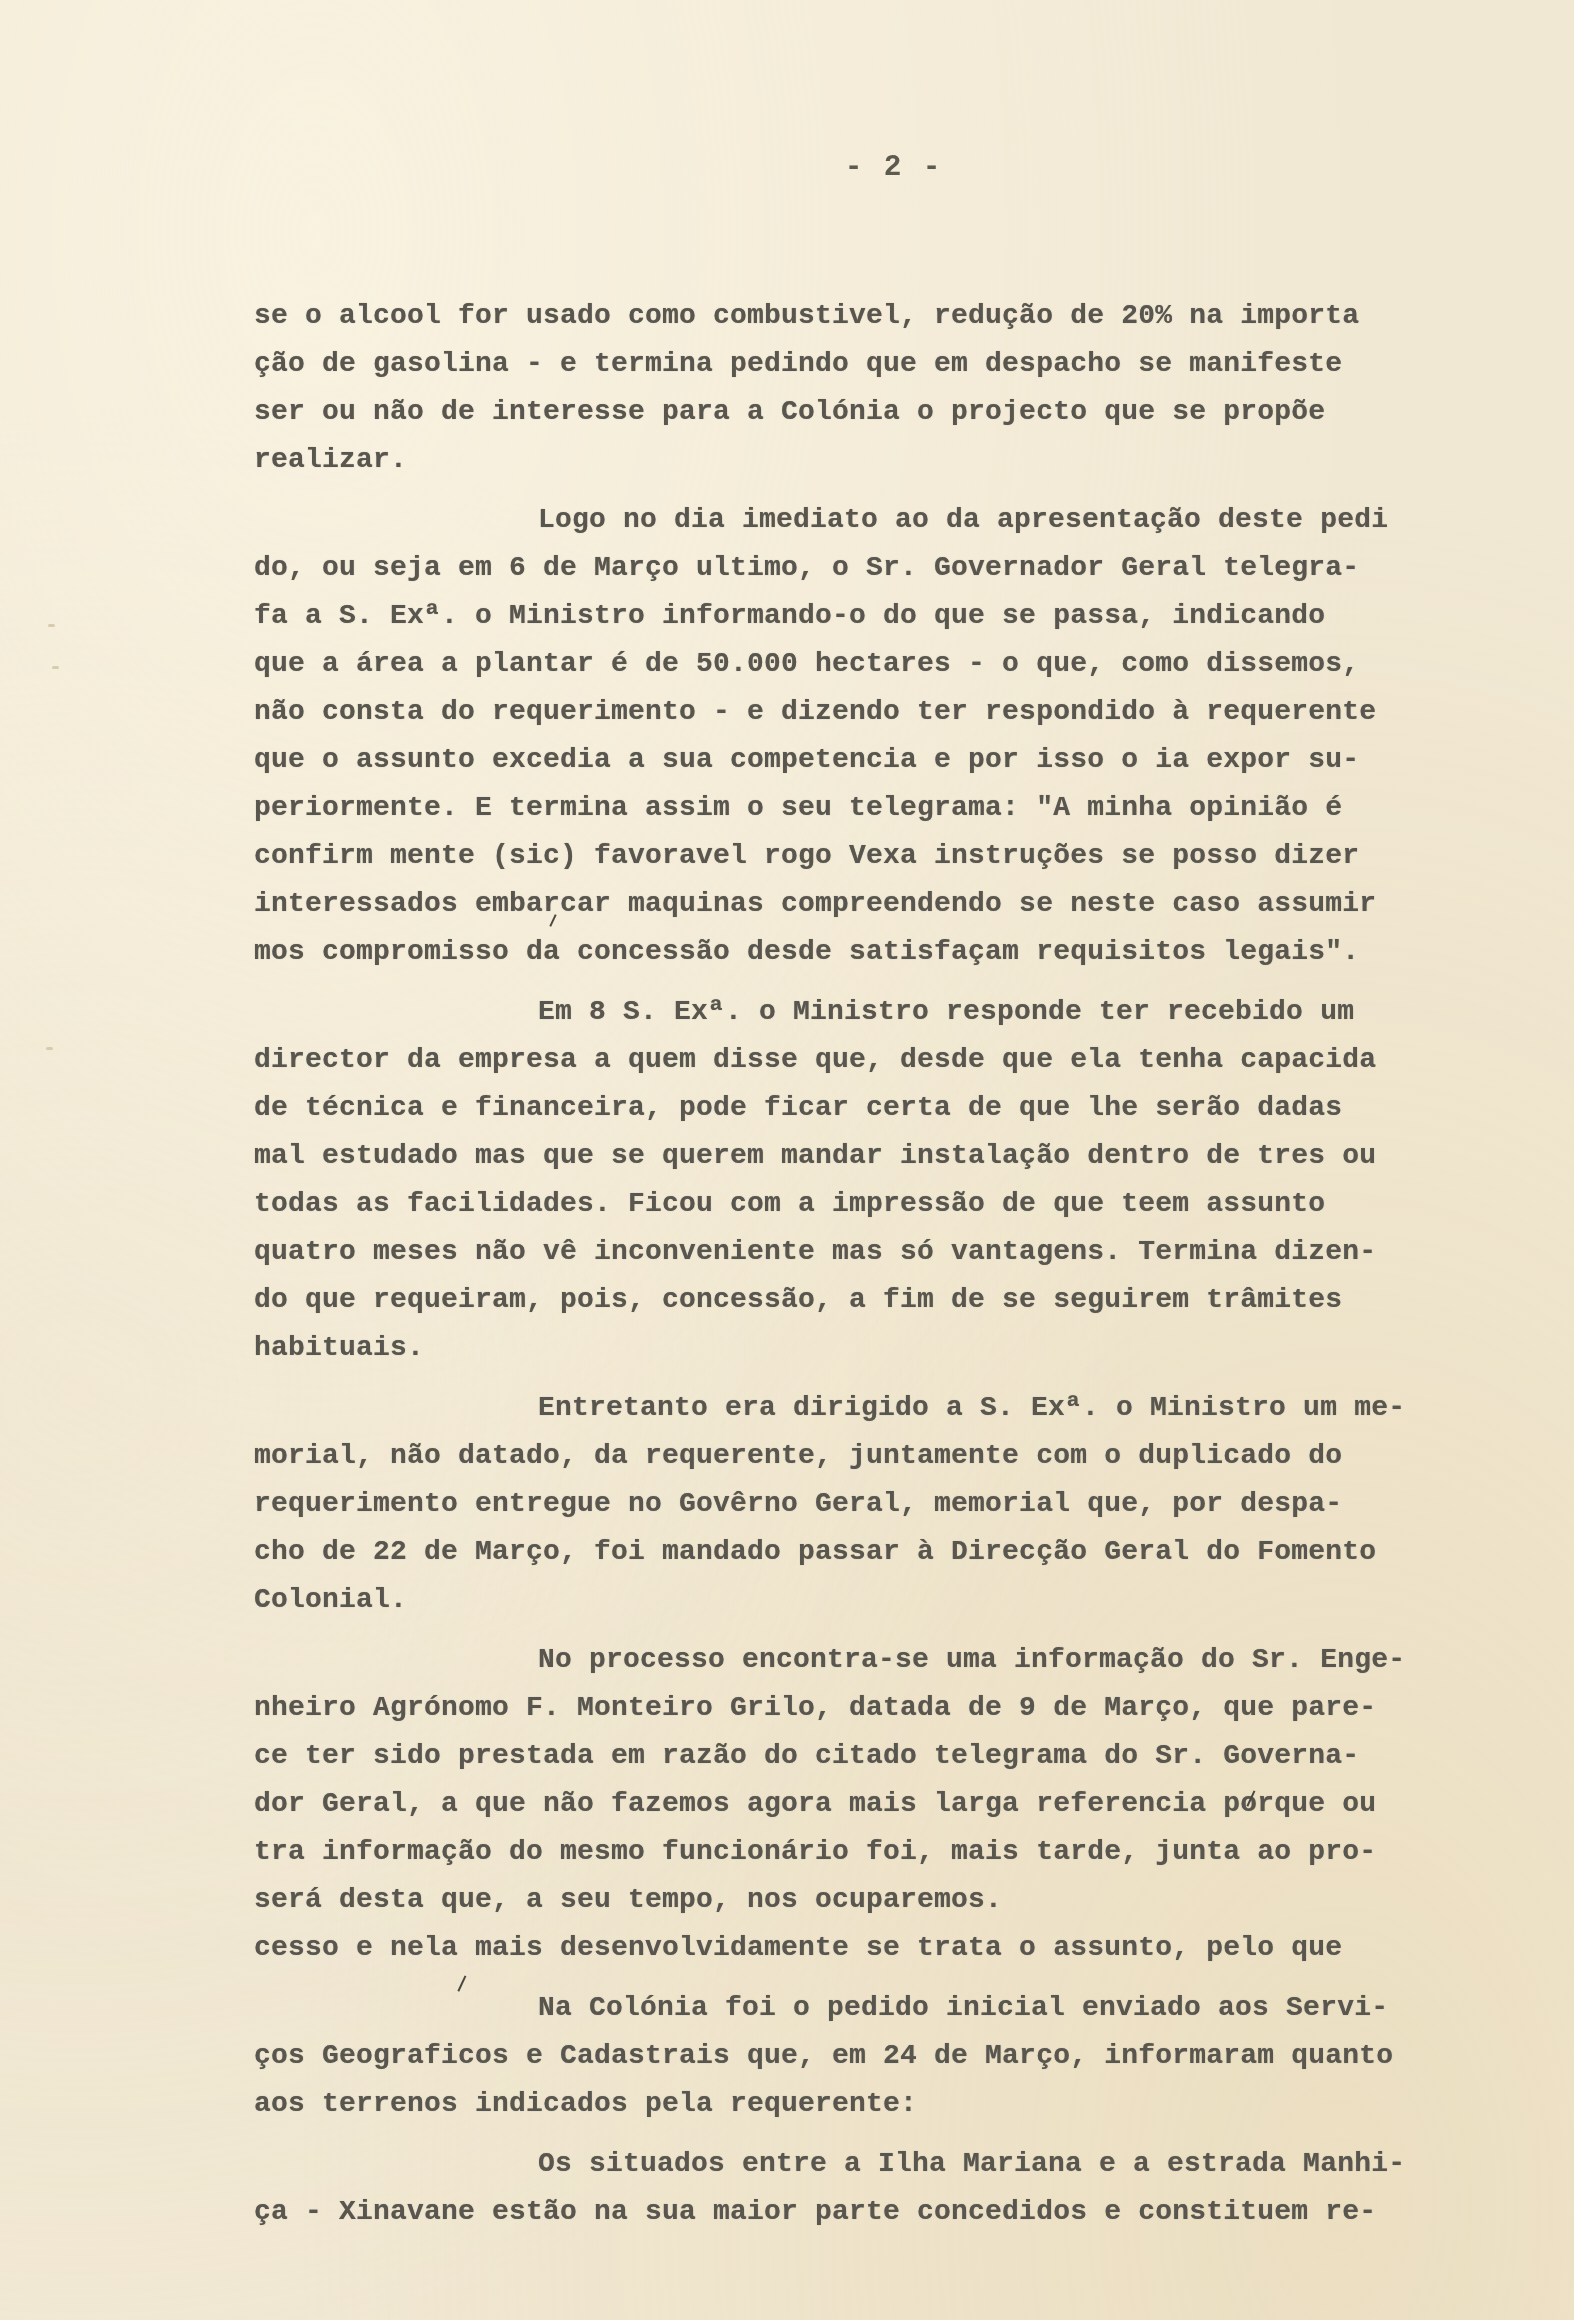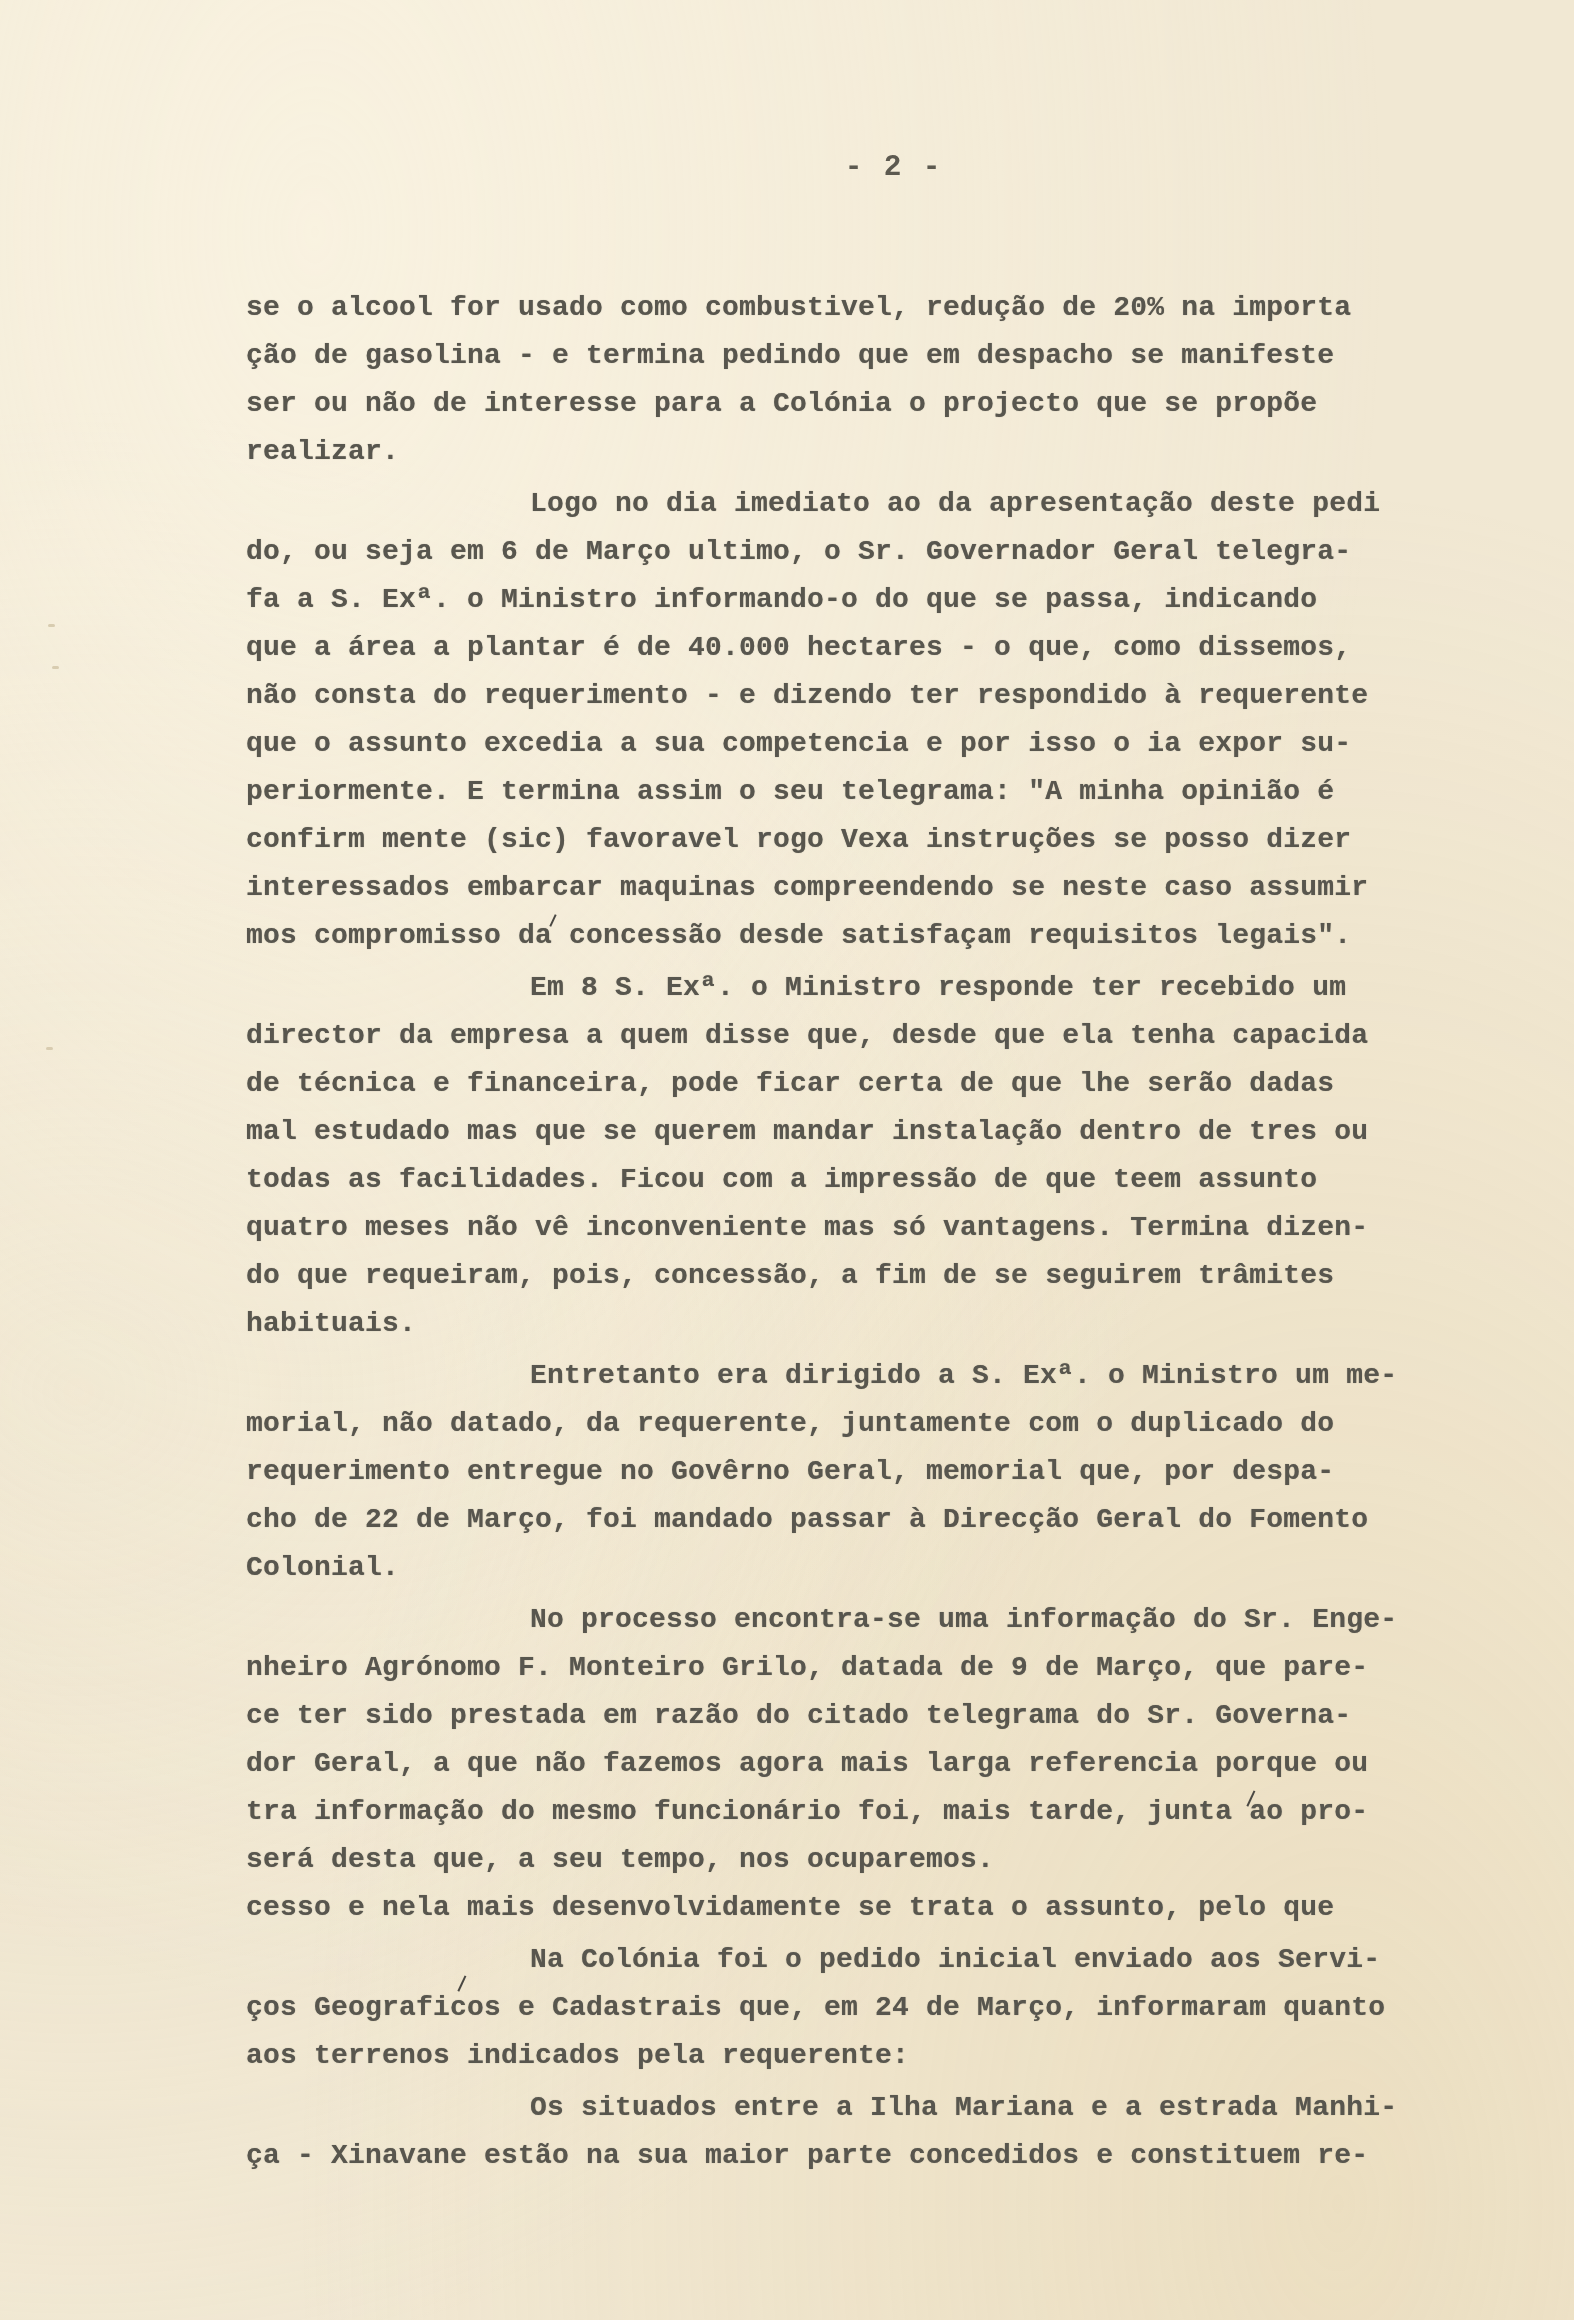--- a/index.html
+++ b/index.html
@@ -48,21 +48,21 @@
       line-height: 48px;
       color: #58564e;
       text-shadow: 0 0 0.9px rgba(80,78,70,0.55);
       letter-spacing: 0.2px;
     }
     .line {
       white-space: pre;
       height: 48px;
     }
     .para {
-      margin: 4px;
+      margin: 12px;
     }
     .indent {
       padding-left: 284px;
     }
     .mark {
       position: absolute;
       width: 1.8px;
       height: 16.6px;
       background: #4a4843;
       transform: rotate(25deg);
@@ -88,21 +88,21 @@
       <div class="line">se o alcool for usado como combustivel, redução de 20% na importa</div>
       <div class="line">ção de gasolina - e termina pedindo que em despacho se manifeste</div>
       <div class="line">ser ou não de interesse para a Colónia o projecto que se propõe</div>
       <div class="line">realizar.</div>
     </div>
 
     <div class="para">
       <div class="line indent">Logo no dia imediato ao da apresentação deste pedi</div>
       <div class="line">do, ou seja em 6 de Março ultimo, o Sr. Governador Geral telegra-</div>
       <div class="line">fa a S. Exª. o Ministro informando-o do que se passa, indicando</div>
-      <div class="line">que a área a plantar é de 40.000 hectares - o que, como dissemos,</div>
+      <div class="line">que a área a plantar é de 50.000 hectares - o que, como dissemos,</div>
       <div class="line">não consta do requerimento - e dizendo ter respondido à requerente</div>
       <div class="line">que o assunto excedia a sua competencia e por isso o ia expor su-</div>
       <div class="line">periormente. E termina assim o seu telegrama: "A minha opinião é</div>
       <div class="line">confirm mente (sic) favoravel rogo Vexa instruções se posso dizer</div>
       <div class="line">interessados embarcar maquinas compreendendo se neste caso assumir</div>
       <div class="line">mos compromisso da concessão desde satisfaçam requisitos legais".</div>
     </div>
 
     <div class="para">
       <div class="line indent">Em 8 S. Exª. o Ministro responde ter recebido um</div>

